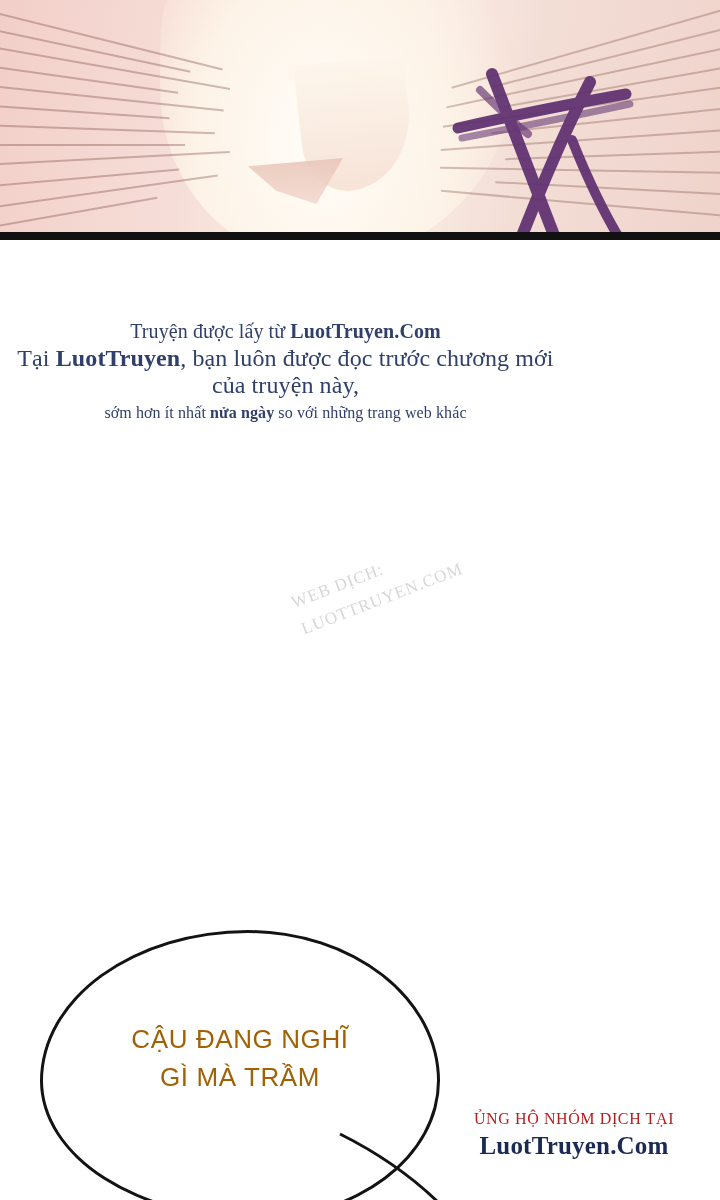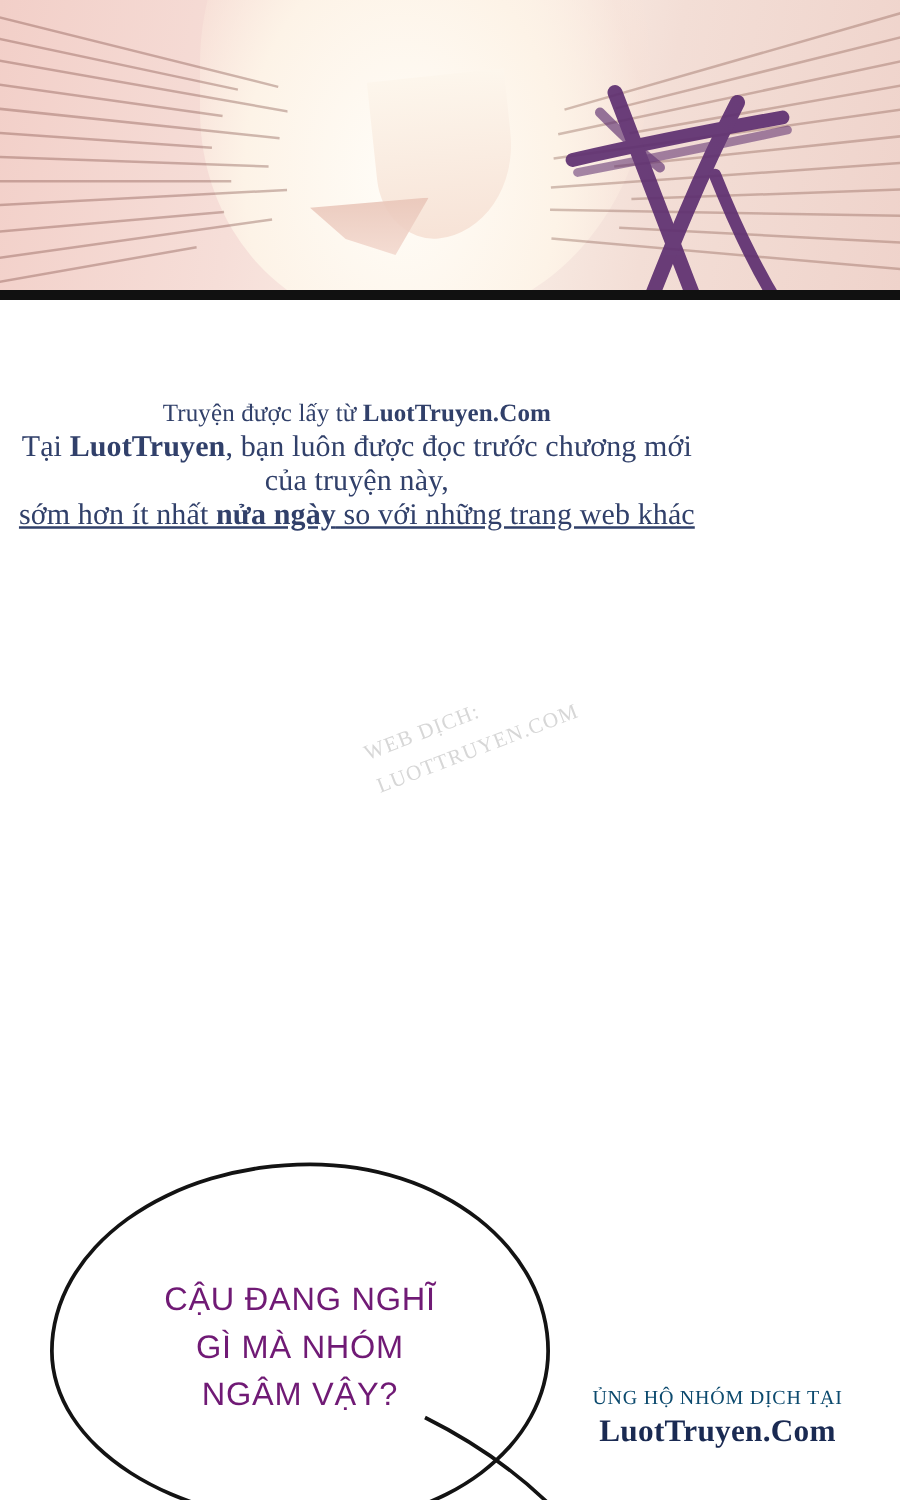--- a/index.html
+++ b/index.html
@@ -121,21 +121,21 @@
     line-height: 27px;
     color: #31406a;
     letter-spacing: .1px;
   }
   .promo-line .site {
     font-weight: bold;
     color: #31406a;
   }
   .promo-line.l1 { font-size: 20px; }
   .promo-line.l2 { font-size: 24px; }
-  .promo-line.l3 { font-size: 24px; text-decoration: underline; }
+  .promo-line.l3 { font-size: 16px; }
   .hl { font-weight: bold; }
 
   
   .watermark {
     position: absolute;
     left: 292px;
     top: 560px;
     width: 160px;
     transform: rotate(-21deg);
     color: #d7d7d7;
@@ -160,21 +160,21 @@
   }
   .bubble-text {
     position: absolute;
     left: 60px;
     top: 1020px;
     width: 360px;
     text-align: center;
     font-family: "Liberation Sans", sans-serif;
     font-size: 26px;
     line-height: 38px;
-    color: #701a75;
+    color: #a16207;
     letter-spacing: .6px;
   }
   .bubble-tail {
     position: absolute;
     left: 330px;
     top: 1128px;
     width: 120px;
     height: 80px;
   }
 
@@ -182,21 +182,21 @@
   .footer-credit {
     position: absolute;
     right: 16px;
     bottom: 40px;
     text-align: center;
     width: 260px;
   }
   .footer-credit .support {
     font-family: "Liberation Serif", serif;
     font-size: 16px;
-    color: #0c4a6e;
+    color: #b91c1c;
     letter-spacing: .6px;
   }
   .footer-credit .brand {
     font-family: "Liberation Serif", serif;
     font-size: 25px;
     color: #1a2a52;
     font-weight: bold;
     margin-top: 4px;
     letter-spacing: .2px;
   }
@@ -271,22 +271,21 @@
     <div>WEB DỊCH:</div>
     <div>LUOTTRUYEN.COM</div>
   </div>
 
   <div class="bubble"></div>
   <svg class="bubble-tail" viewBox="0 0 120 80">
     <path d="M10 6 C 50 26, 86 52, 112 78" fill="none" stroke="#131313" stroke-width="3"></path>
   </svg>
   <div class="bubble-text">
     <div>CẬU ĐANG NGHĨ</div>
-    <div>GÌ MÀ NHÓM</div>
-    <div>NGÂM VẬY?</div>
+    <div>GÌ MÀ TRẦM</div>
   </div>
 
   <div class="footer-credit">
     <div class="support">ỦNG HỘ NHÓM DỊCH TẠI</div>
     <div class="brand">LuotTruyen.Com</div>
   </div>
 
 </div>
 
 </body></html>

